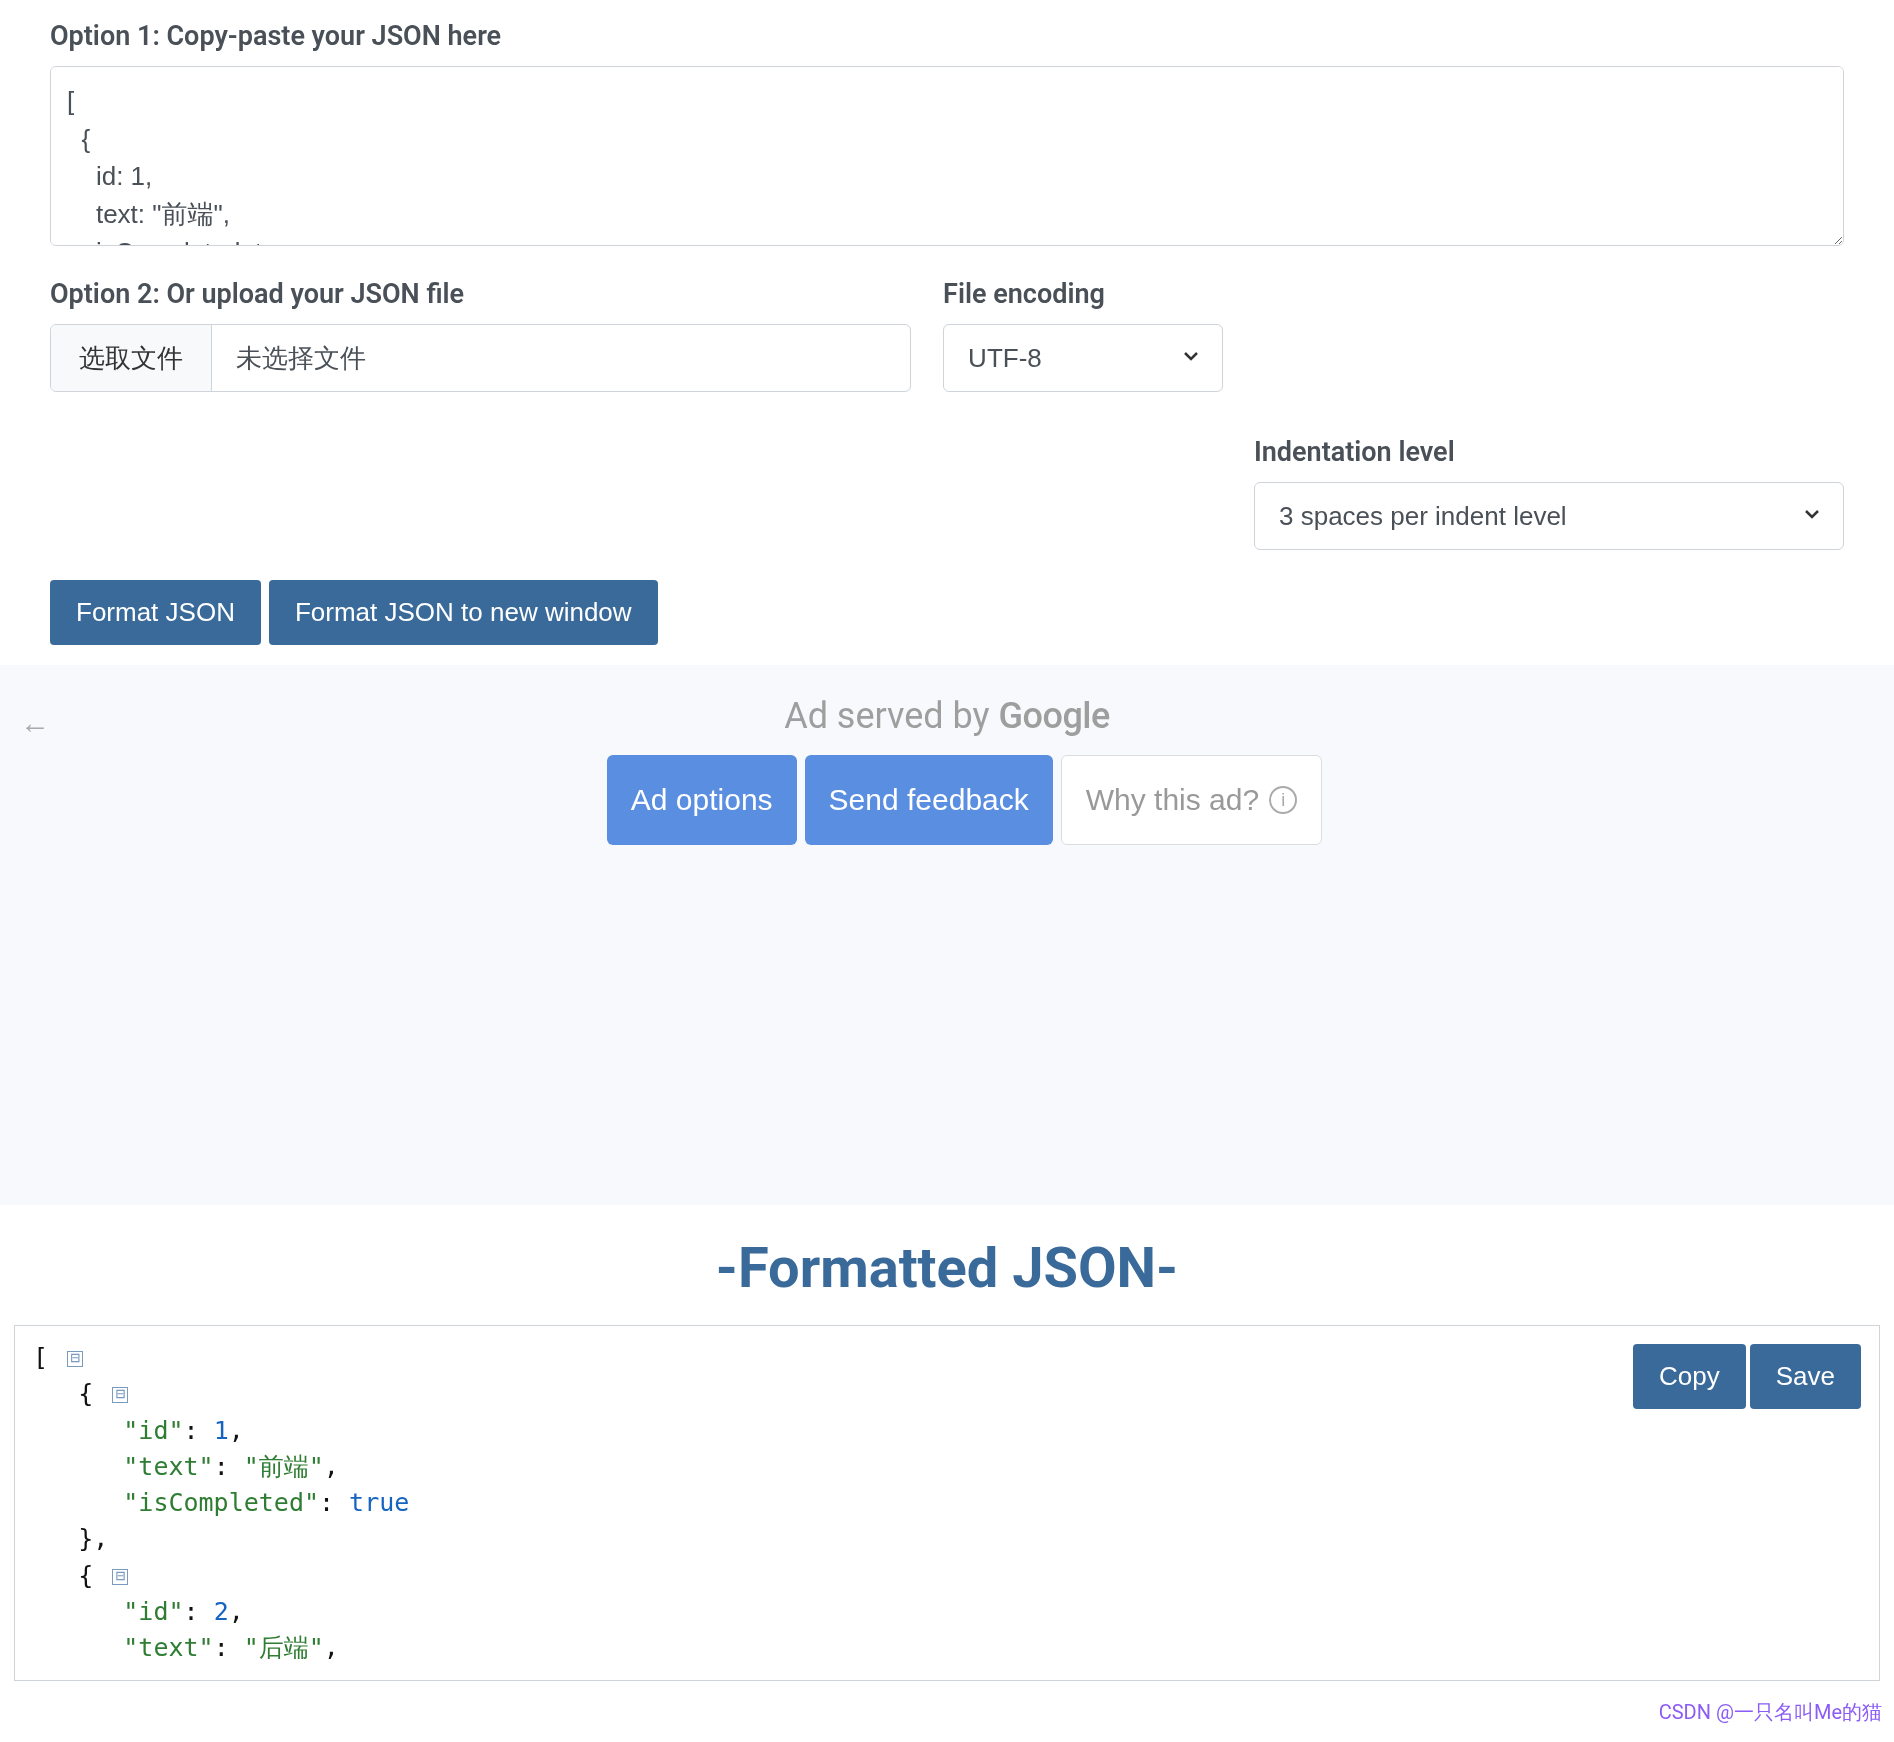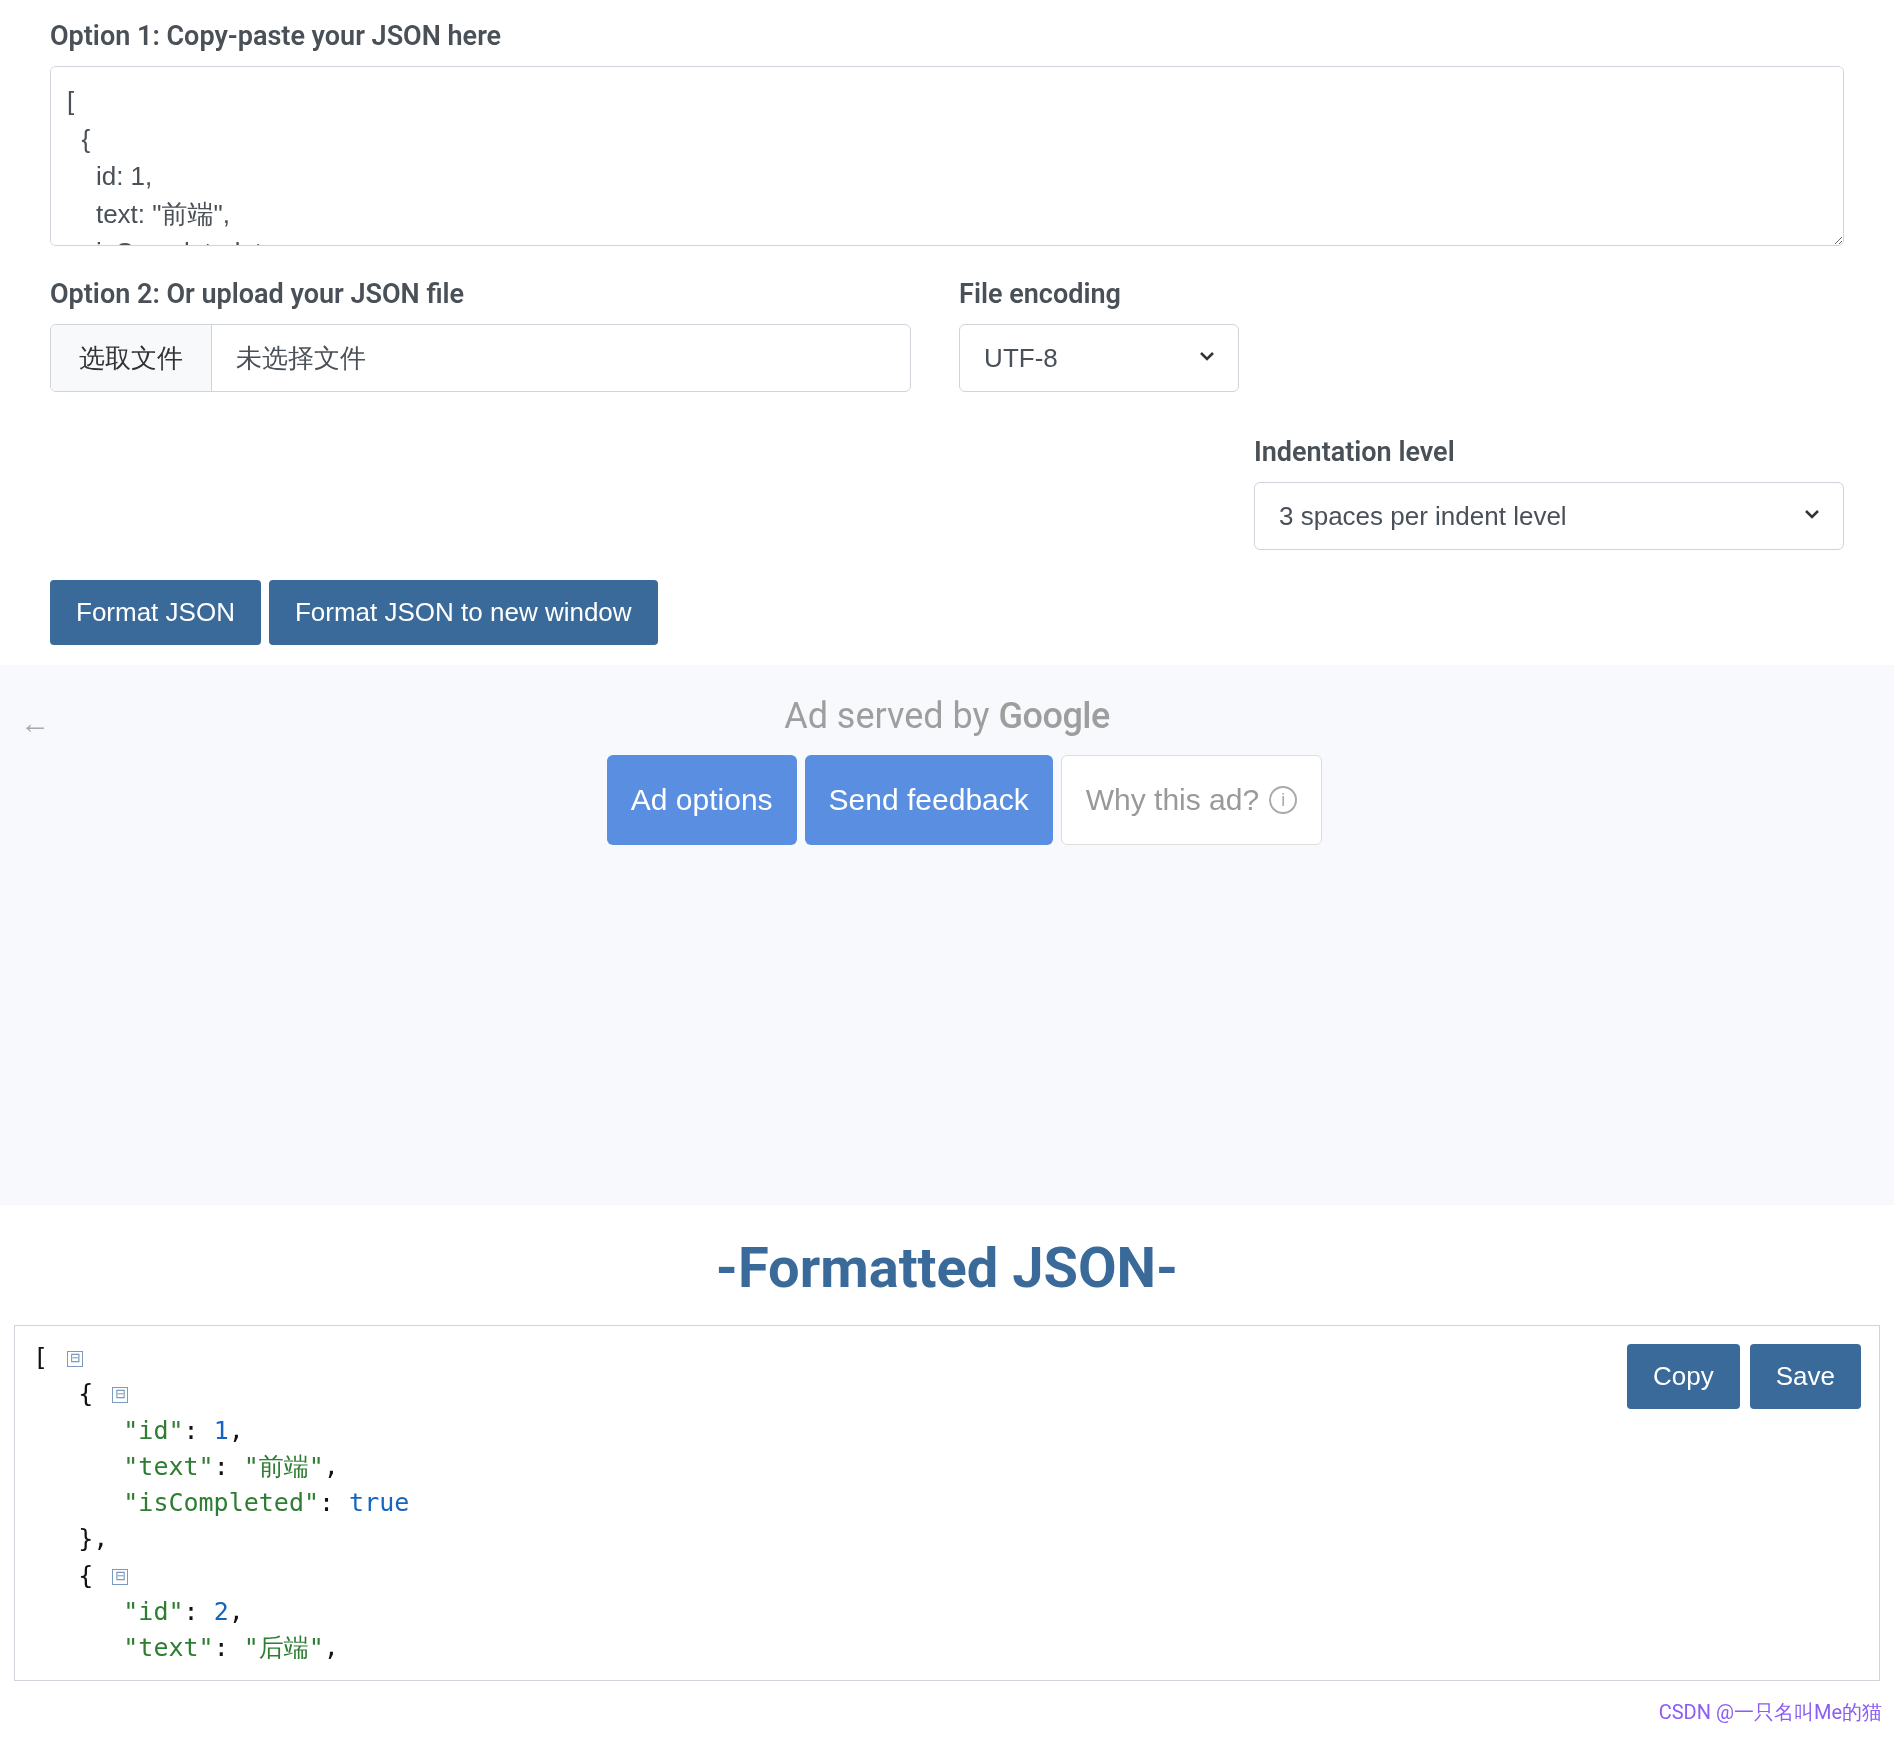--- a/index.html
+++ b/index.html
@@ -29,21 +29,21 @@
       padding: 16px;
       font-family: -apple-system, BlinkMacSystemFont, "Segoe UI", sans-serif;
       font-size: 26px;
       color: #495057;
       resize: both;
       overflow: auto;
       line-height: 1.45;
     }
     .row {
       display: flex;
-      gap: 48px;
+      gap: 32px;
       margin-top: 28px;
     }
     .col-half {
       flex: 0 0 48%;
     }
     .col-small {
       flex: 0 0 280px;
     }
     .file-input-wrapper {
       display: flex;
@@ -190,21 +190,21 @@
       position: relative;
       font-family: "Consolas", "Monaco", monospace;
       font-size: 25px;
       line-height: 1.45;
     }
     .output-buttons {
       position: absolute;
       right: 18px;
       top: 18px;
       display: flex;
-      gap: 10px;
+      gap: 4px;
     }
     .code-line {
       white-space: pre;
     }
     .json-key { color: #2e7d32; }
     .json-number { color: #1565c0; }
     .json-string { color: #2e7d32; }
     .json-bool { color: #1565c0; }
     .json-punct { color: #111; }
     .toggle-box {

